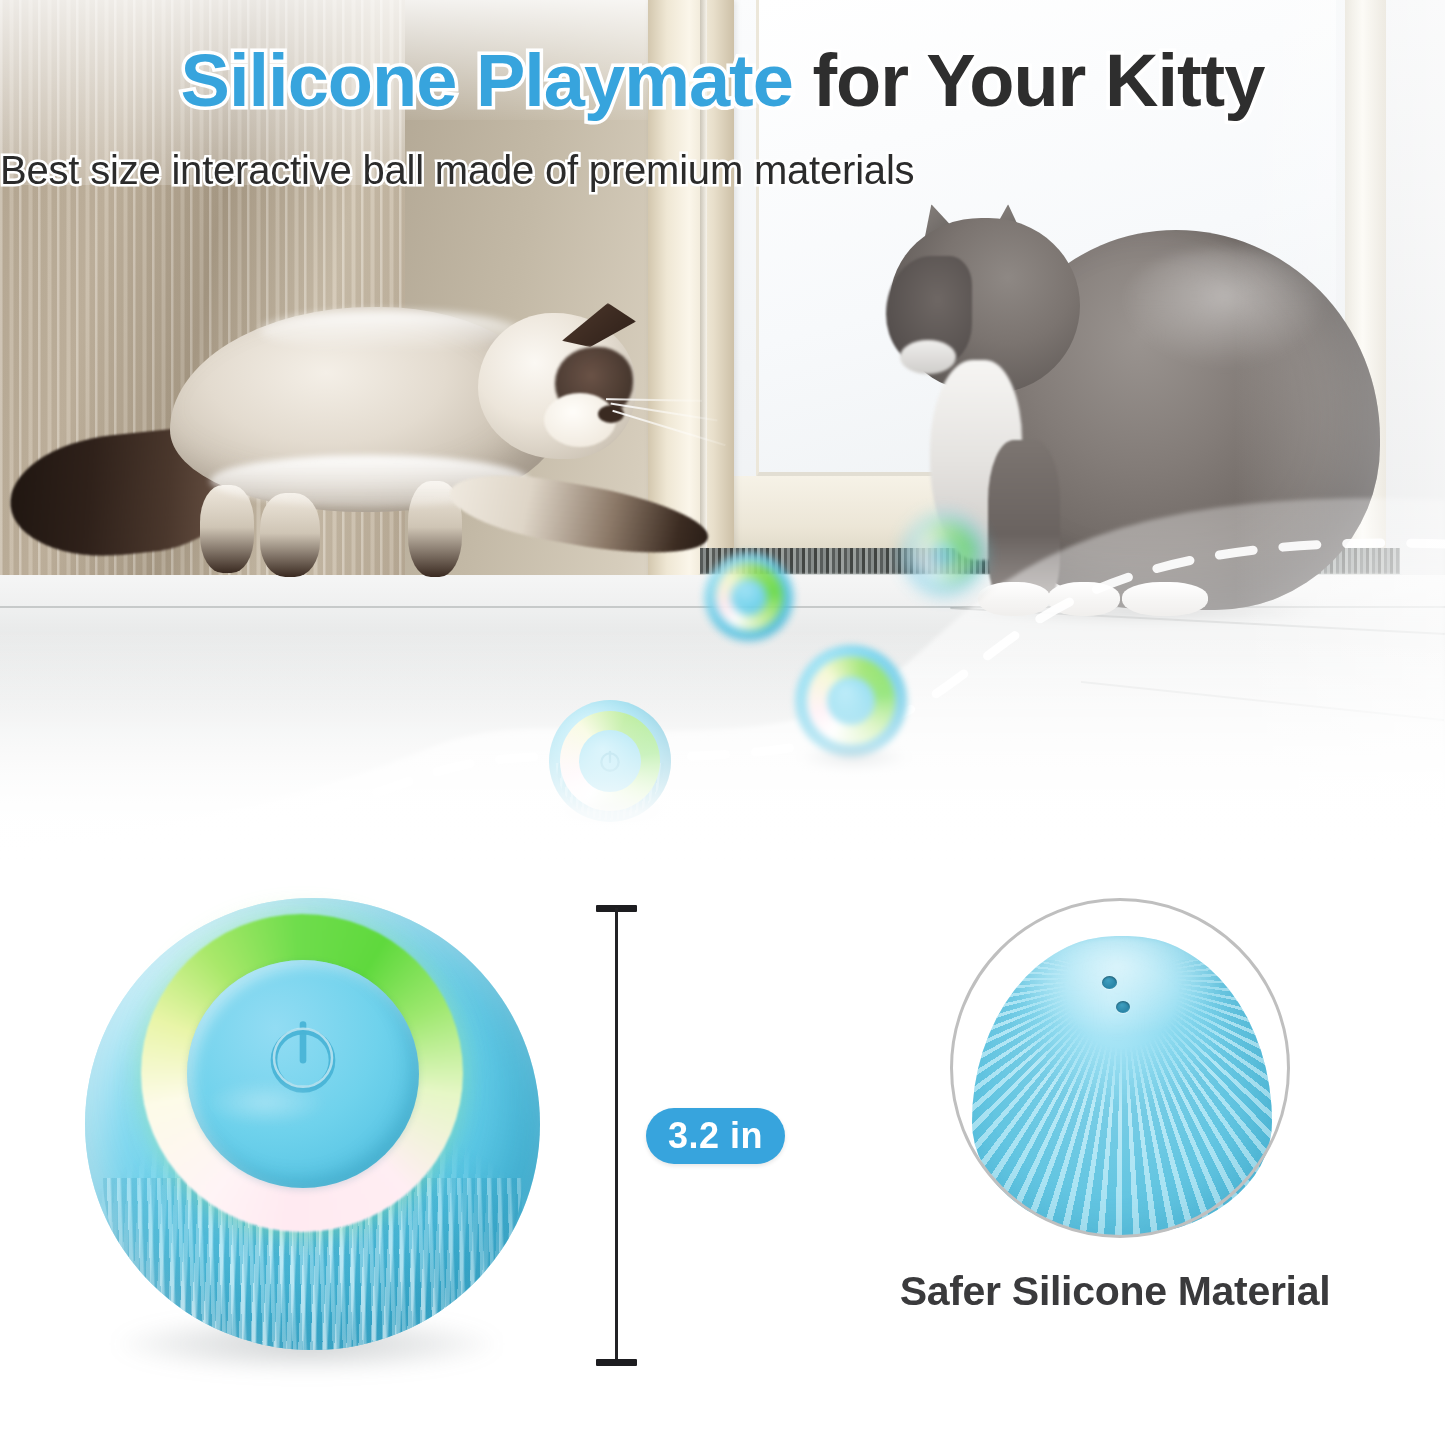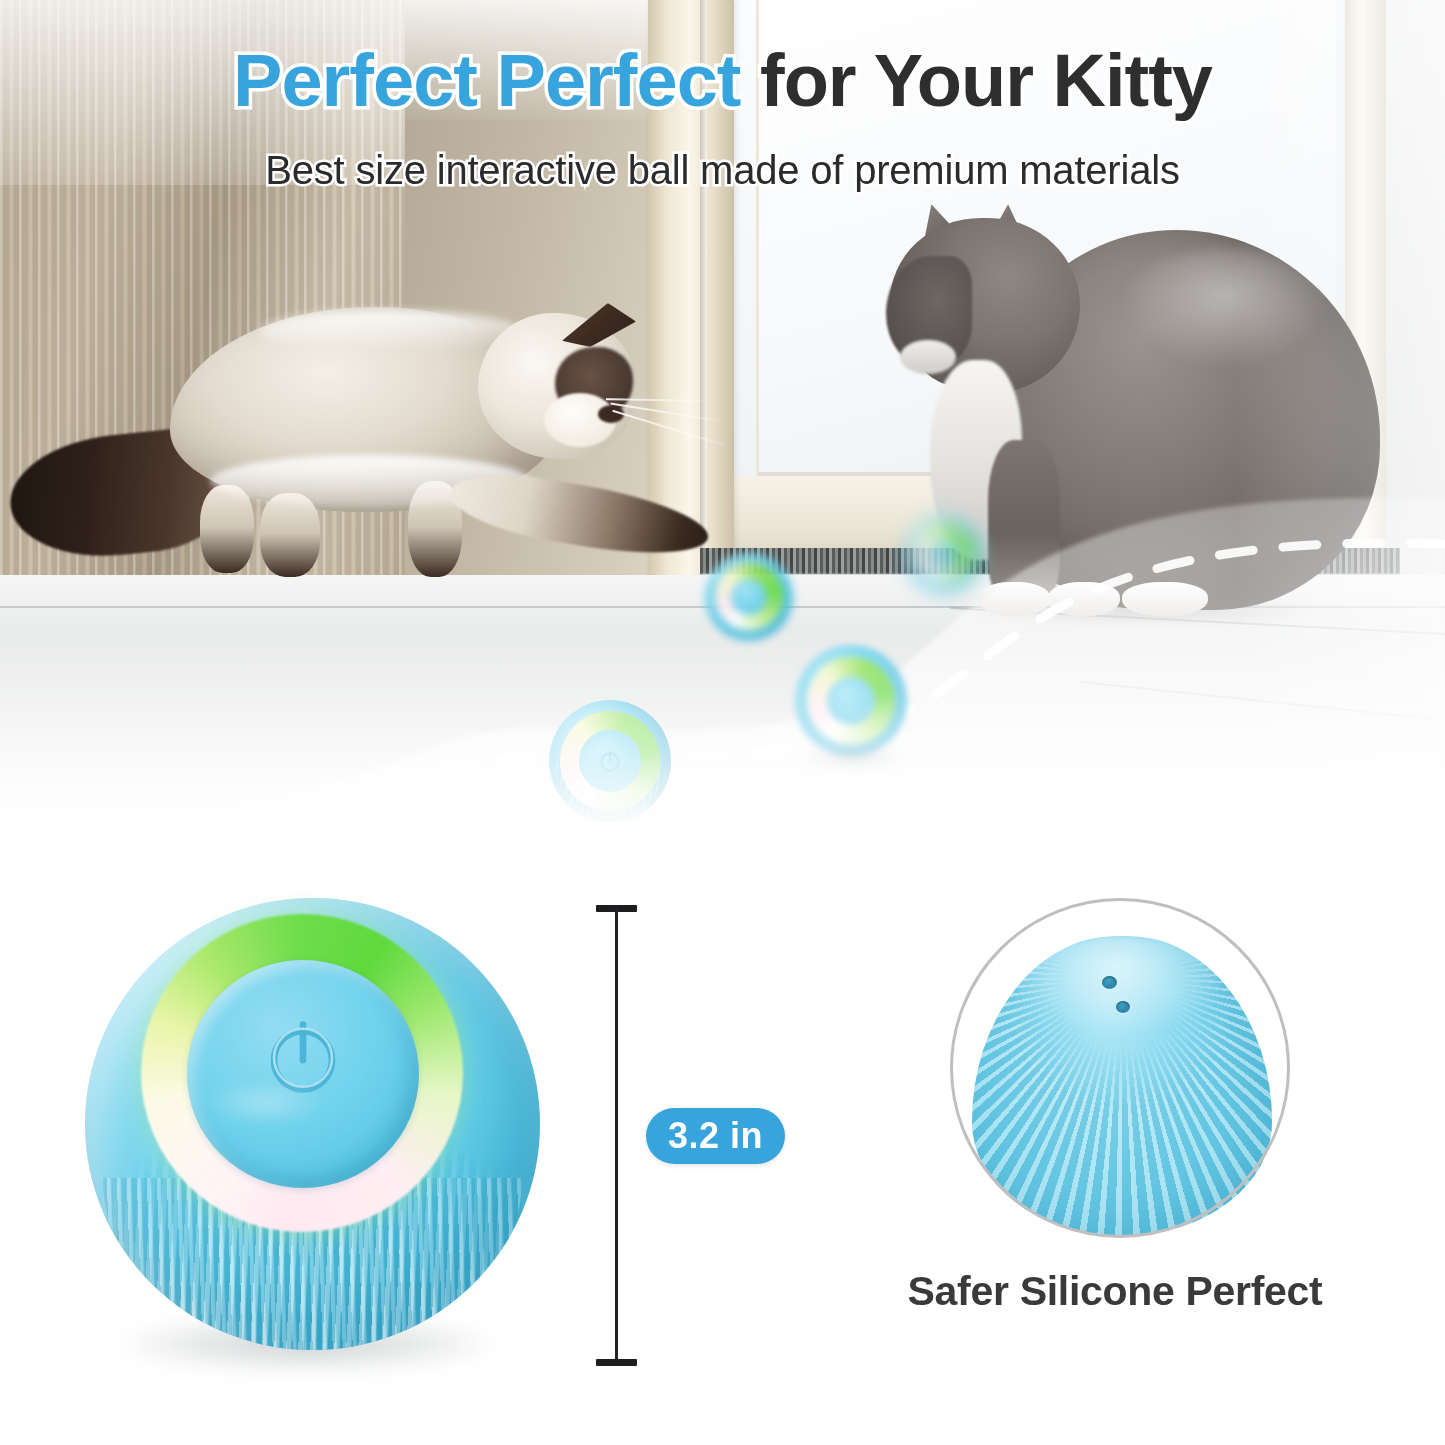--- a/index.html
+++ b/index.html
@@ -352,21 +352,21 @@
     text-shadow:0 0 3px rgba(255,255,255,.95);
   }
   .hl-b{
     color:#2e2e2e;
     -webkit-text-stroke:7px #ffffff;
     paint-order:stroke fill;
     text-shadow:0 0 3px rgba(255,255,255,.95);
   }
   .subhead{
     position:absolute; left:0; top:148px; width:1445px;
-    text-align:center; white-space:nowrap;
+    text-align:left; white-space:nowrap;
     font-size:40px; font-weight:normal; letter-spacing:-.2px;
     color:#2b2b2b;
     -webkit-text-stroke:5px #ffffff;
     paint-order:stroke fill;
     text-shadow:0 0 2px rgba(255,255,255,.9);
   }
 
   
   .lower{
     position:absolute; left:0; top:870px; width:1445px; height:575px;
@@ -621,21 +621,21 @@
         <line x1="12" y1="3.5" x2="12" y2="13" stroke="#3fa9c9" stroke-width="2.1" stroke-linecap="round"></line>
       </svg>
     </div>
     <div class="sb-drop" style="left:556px;top:800px;width:112px;height:24px;"></div>
 
     <div class="photo-fade-r"></div>
     <div class="photo-fade"></div>
   </div>
 
   <div class="headline">
-    <span class="hl-a">Perfect Perfect</span><span class="hl-b"> for Your Kitty</span>
+    <span class="hl-a">Silicone Playmate</span><span class="hl-b"> for Your Kitty</span>
   </div>
   <div class="subhead">Best size interactive ball made of premium materials</div>
 
   <div class="lower">
 
     <div class="hero">
       <div class="hero-shadow"></div>
       <div class="hero-ball">
         <div class="hero-rib"></div>
         <div class="hero-rib2"></div>
@@ -663,15 +663,15 @@
         <div class="detail-top-sheen"></div>
       </div>
       <div class="detail-hole h1"></div>
       <div class="detail-hole h2"></div>
       <div class="detail-ring"></div>
     </div>
   </div>
 
   <div class="size-badge">3.2 in</div>
 
-  <div class="detail-caption">Safer Silicone Perfect</div>
+  <div class="detail-caption">Safer Silicone Material</div>
 
 </div>
 
 </body></html>

